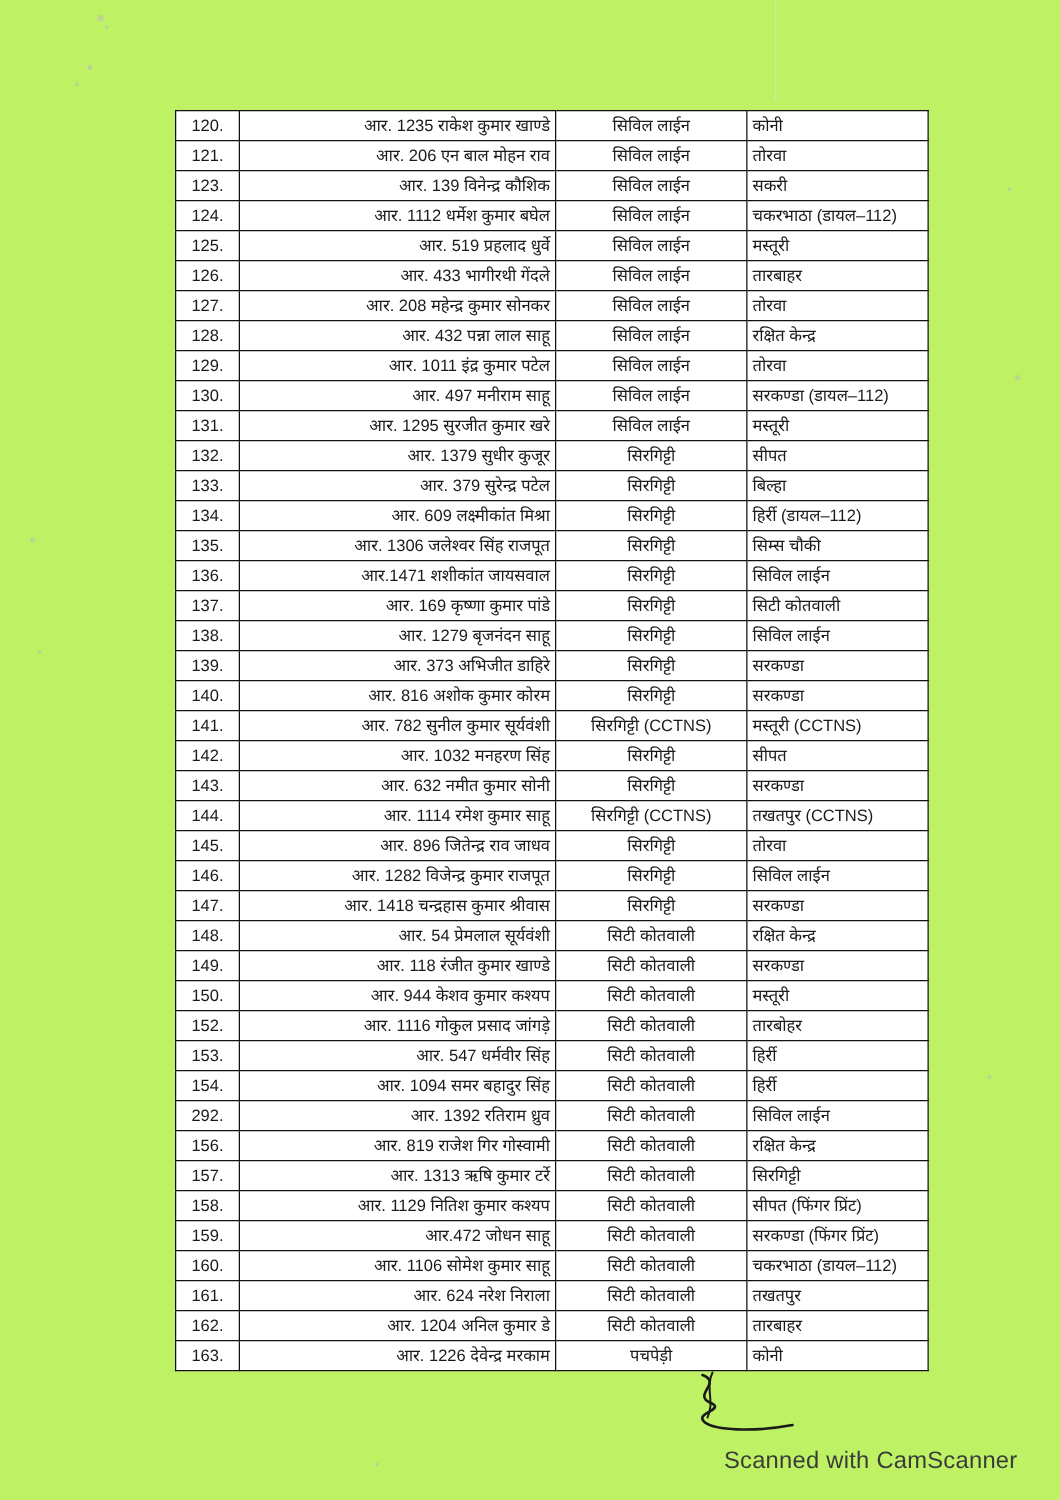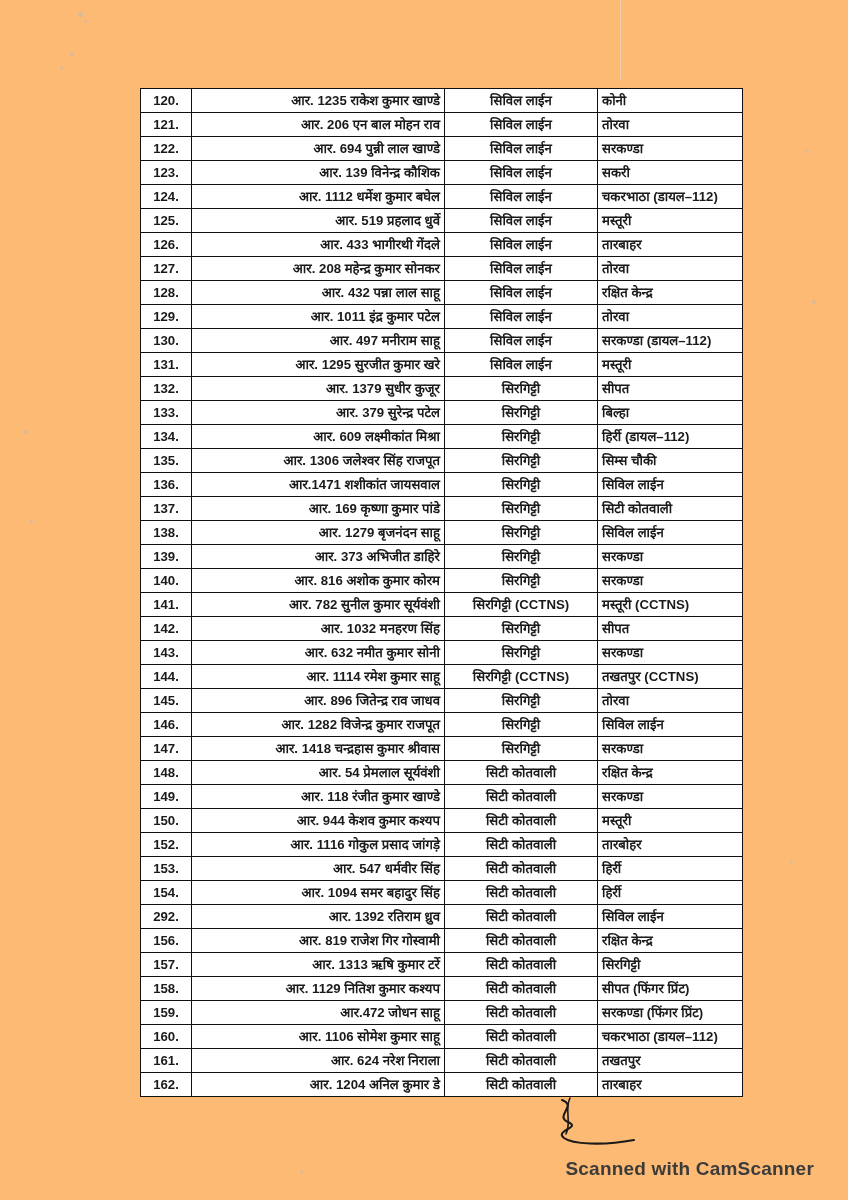--- a/index.html
+++ b/index.html
@@ -11,22 +11,21 @@
     width: 848px;
     height: 1200px;
     position: relative;
     font-family: "Liberation Sans", sans-serif;
     color: #1a1a1a;
     overflow: hidden;
   }
   .page {
     position: absolute;
     inset: 0;
-    background: #fdba74;
-    font-weight: bold;
+    background: #bef264;
   }
   
   .speck {
     position: absolute;
     background: #b9b9b9;
     border-radius: 50%;
     opacity: .55;
   }
   .sheet-edge {
     position: absolute;
@@ -114,26 +113,20 @@
           <td class="frm">सिविल लाईन</td>
           <td class="to">कोनी</td>
         </tr>
         <tr>
           <td class="sn">121.</td>
           <td class="nm">आर. 206 एन बाल मोहन राव</td>
           <td class="frm">सिविल लाईन</td>
           <td class="to">तोरवा</td>
         </tr>
         <tr>
-          <td class="sn">122.</td>
-          <td class="nm">आर. 694 पुन्नी लाल खाण्डे</td>
-          <td class="frm">सिविल लाईन</td>
-          <td class="to">सरकण्डा</td>
-        </tr>
-        <tr>
           <td class="sn">123.</td>
           <td class="nm">आर. 139 विनेन्द्र कौशिक</td>
           <td class="frm">सिविल लाईन</td>
           <td class="to">सकरी</td>
         </tr>
         <tr>
           <td class="sn">124.</td>
           <td class="nm">आर. 1112 धर्मेश कुमार बघेल</td>
           <td class="frm">सिविल लाईन</td>
           <td class="to">चकरभाठा (डायल–112)</td>
@@ -352,20 +345,26 @@
           <td class="sn">161.</td>
           <td class="nm">आर. 624 नरेश निराला</td>
           <td class="frm">सिटी कोतवाली</td>
           <td class="to">तखतपुर</td>
         </tr>
         <tr>
           <td class="sn">162.</td>
           <td class="nm">आर. 1204 अनिल कुमार डे</td>
           <td class="frm">सिटी कोतवाली</td>
           <td class="to">तारबाहर</td>
+        </tr>
+        <tr>
+          <td class="sn">163.</td>
+          <td class="nm">आर. 1226 देवेन्द्र मरकाम</td>
+          <td class="frm">पचपेड़ी</td>
+          <td class="to">कोनी</td>
         </tr>
       </tbody>
   </table>
 
   <div class="signature">
     <svg width="120" height="58" viewBox="0 0 120 58">
       <path d="M14 4 C30 10, 6 20, 20 26 C34 32, 6 34, 16 42 C24 48, 54 50, 86 44" fill="none" stroke="#1a1a1a" stroke-width="2.1" stroke-linecap="round"></path>
       <path d="M22 2 C16 14, 24 26, 18 38" fill="none" stroke="#1a1a1a" stroke-width="1.6" stroke-linecap="round"></path>
     </svg>
   </div>

